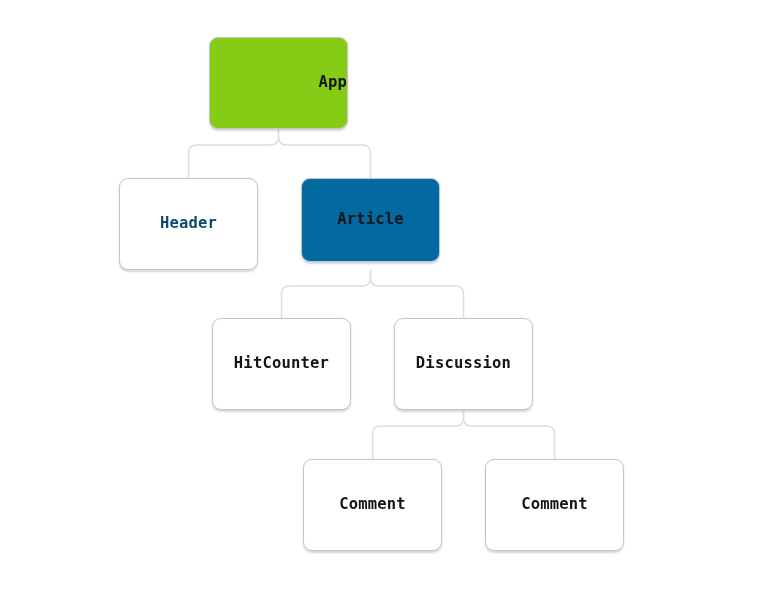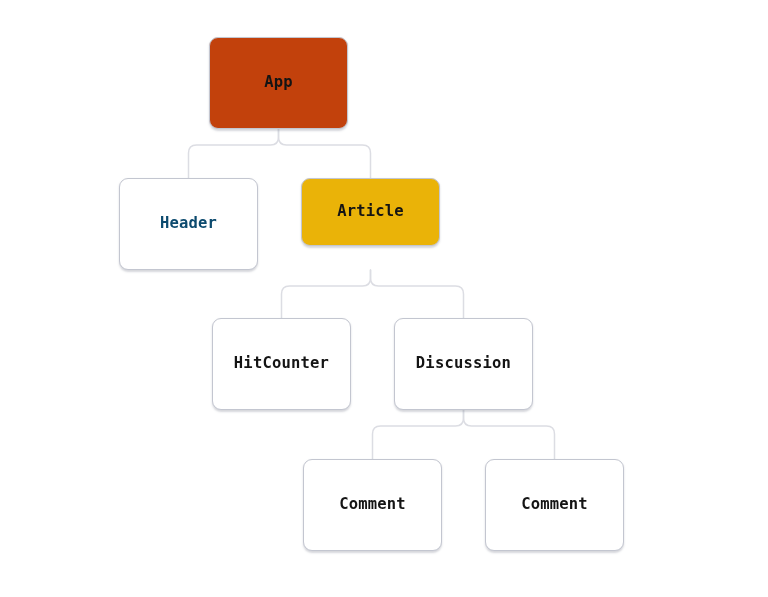--- a/index.html
+++ b/index.html
@@ -73,27 +73,27 @@
   <svg id="edge-layer" width="768" height="597" viewBox="0 0 768 597" xmlns="http://www.w3.org/2000/svg" aria-hidden="true">
       <path d="M 278.5 129 L 278.5 137 Q 278.5 145 270.5 145 L 196.5 145 Q 188.5 145 188.5 153 L 188.5 178" fill="none" stroke="#dcdde3" stroke-width="1.5" stroke-linecap="round"></path>
       <path d="M 278.5 129 L 278.5 137 Q 278.5 145 286.5 145 L 362.5 145 Q 370.5 145 370.5 153 L 370.5 178" fill="none" stroke="#dcdde3" stroke-width="1.5" stroke-linecap="round"></path>
       <path d="M 370.5 270 L 370.5 278 Q 370.5 286 362.5 286 L 289.5 286 Q 281.5 286 281.5 294 L 281.5 318" fill="none" stroke="#dcdde3" stroke-width="1.5" stroke-linecap="round"></path>
       <path d="M 370.5 270 L 370.5 278 Q 370.5 286 378.5 286 L 455.5 286 Q 463.5 286 463.5 294 L 463.5 318" fill="none" stroke="#dcdde3" stroke-width="1.5" stroke-linecap="round"></path>
       <path d="M 463.5 410 L 463.5 418 Q 463.5 426 455.5 426 L 380.5 426 Q 372.5 426 372.5 434 L 372.5 459" fill="none" stroke="#dcdde3" stroke-width="1.5" stroke-linecap="round"></path>
       <path d="M 463.5 410 L 463.5 418 Q 463.5 426 471.5 426 L 546.5 426 Q 554.5 426 554.5 434 L 554.5 459" fill="none" stroke="#dcdde3" stroke-width="1.5" stroke-linecap="round"></path>
     </svg>
 
   <div id="node-layer">
-      <div class="node" style="left: 209px; top: 37px; width: 139px; height: 92px; background: #c2410c; border-color: rgb(195, 198, 208);">
+      <div class="node" style="left: 209px; top: 37px; width: 139px; height: 92px; background: #84cc16; border-color: rgb(195, 198, 208); justify-content: flex-end;">
         <span class="node-label" style="color: rgb(20, 20, 20);">App</span>
       </div>
       <div class="node" style="left: 119px; top: 178px; width: 139px; height: 92px; background: rgb(255, 255, 255); border-color: rgb(195, 198, 208);">
         <span class="node-label" style="color: #0c4a6e;">Header</span>
       </div>
-      <div class="node" style="left: 301px; top: 178px; width: 139px; height: 68px; background: #eab308; border-color: rgb(195, 198, 208);">
+      <div class="node" style="left: 301px; top: 178px; width: 139px; height: 84px; background: #0369a1; border-color: rgb(195, 198, 208);">
         <span class="node-label" style="color: rgb(20, 20, 20);">Article</span>
       </div>
       <div class="node" style="left: 212px; top: 318px; width: 139px; height: 92px; background: rgb(255, 255, 255); border-color: rgb(195, 198, 208);">
         <span class="node-label" style="color: rgb(20, 20, 20);">HitCounter</span>
       </div>
       <div class="node" style="left: 394px; top: 318px; width: 139px; height: 92px; background: rgb(255, 255, 255); border-color: rgb(195, 198, 208);">
         <span class="node-label" style="color: rgb(20, 20, 20);">Discussion</span>
       </div>
       <div class="node" style="left: 303px; top: 459px; width: 139px; height: 92px; background: rgb(255, 255, 255); border-color: rgb(195, 198, 208);">
         <span class="node-label" style="color: rgb(20, 20, 20);">Comment</span>

